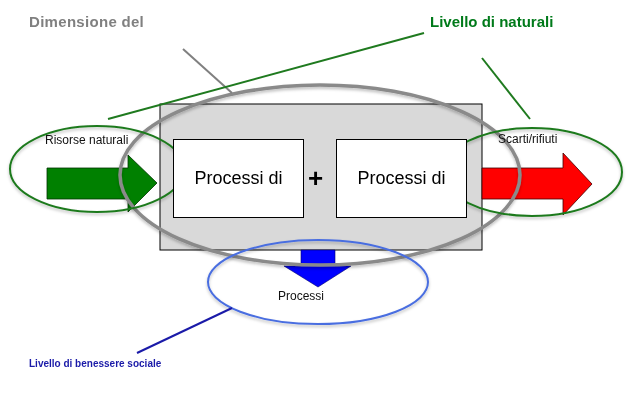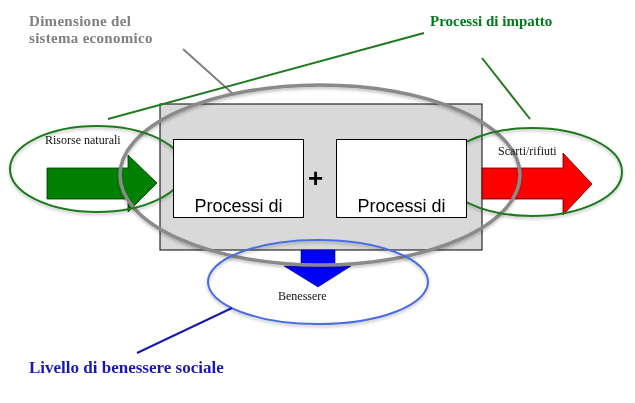--- a/index.html
+++ b/index.html
@@ -1,25 +1,25 @@
 <!DOCTYPE html>
 <html><head>
 <meta charset="utf-8">
 <style>
   html, body { margin: 0; padding: 0; background: #ffffff; }
   body { width: 635px; height: 403px; position: relative; overflow: hidden;
          font-family: "Liberation Sans", sans-serif; }
   svg { position: absolute; left: 0; top: 0; }
-  .lbl { position: absolute; font-family: Liberation Serif, serif; line-height: 1.15; }
+  .lbl { position: absolute; font-family: Liberation Sans, sans-serif; line-height: 1.15; }
   .gray-lbl { left: 29px; top: 13px; color: #808080; font-weight: bold; font-size: 15px; letter-spacing: 0.3px; }
   .green-lbl { left: 430px; top: 13px; color: #007a1a; font-weight: bold; font-size: 15px; }
-  .blue-lbl { left: 29px; top: 358px; color: #1a1aa8; font-weight: bold; font-size: 17px; }
+  .blue-lbl { left: 29px; top: 358px; color: #1a1aa8; font-weight: bold; font-size: 10px; }
   .small { font-size: 12px; color: #111; }
   .proc { position: absolute; background: #fff; border: 1px solid #000; box-sizing: border-box;
-          display: flex; align-items: flex-end; justify-content: center; text-align: center;
+          display: flex; align-items: center; justify-content: center; text-align: center;
           font-size: 18px; line-height: 1.25; color: #000; }
   .plus { position: absolute; left: 308px; top: 163px; font-size: 26px; font-weight: bold; color: #000; }
 </style>
 </head>
 <body>
 
 <svg width="635" height="403" viewBox="0 0 635 403">
   <defs>
     <filter id="sh" x="-10%" y="-10%" width="120%" height="130%">
       <feDropShadow dx="0" dy="2" stdDeviation="1.5" flood-color="#000" flood-opacity="0.25"></feDropShadow>
@@ -53,25 +53,24 @@
   </div>
 </div>
 <div class="plus">+</div>
 <div class="proc" style="left:336px; top:139px; width:131px; height:79px;">
   <div>
     <div>Processi di</div>
   </div>
 </div>
 
 <div class="lbl small" style="left:45px; top:134px;">Risorse naturali</div>
-<div class="lbl small" style="left:498px; top:145px;">Scarti/rifiuti</div>
-<div class="lbl small" style="left:278px; top:290px;">Benessere</div>
+<div class="lbl small" style="left:498px; top:133px;">Scarti/rifiuti</div>
+<div class="lbl small" style="left:278px; top:290px;">Processi</div>
 
 <div class="lbl gray-lbl">
   <div>Dimensione del</div>
-  <div>sistema economico</div>
 </div>
 <div class="lbl green-lbl">
-  <div>Processi di impatto</div>
+  <div>Livello di naturali</div>
 </div>
 <div class="lbl blue-lbl">
   <div>Livello di benessere sociale</div>
 </div>
 
 </body></html>

